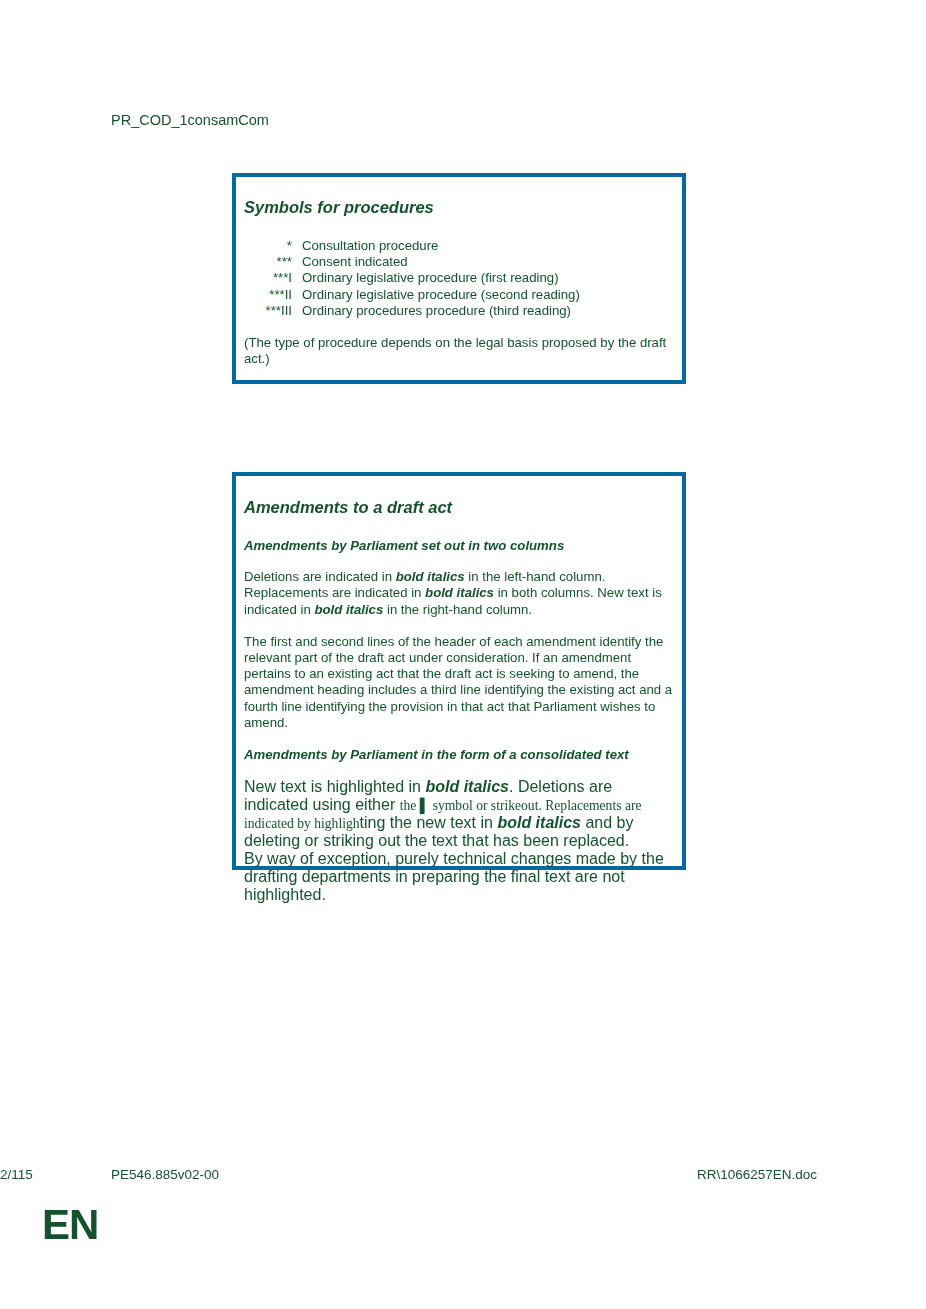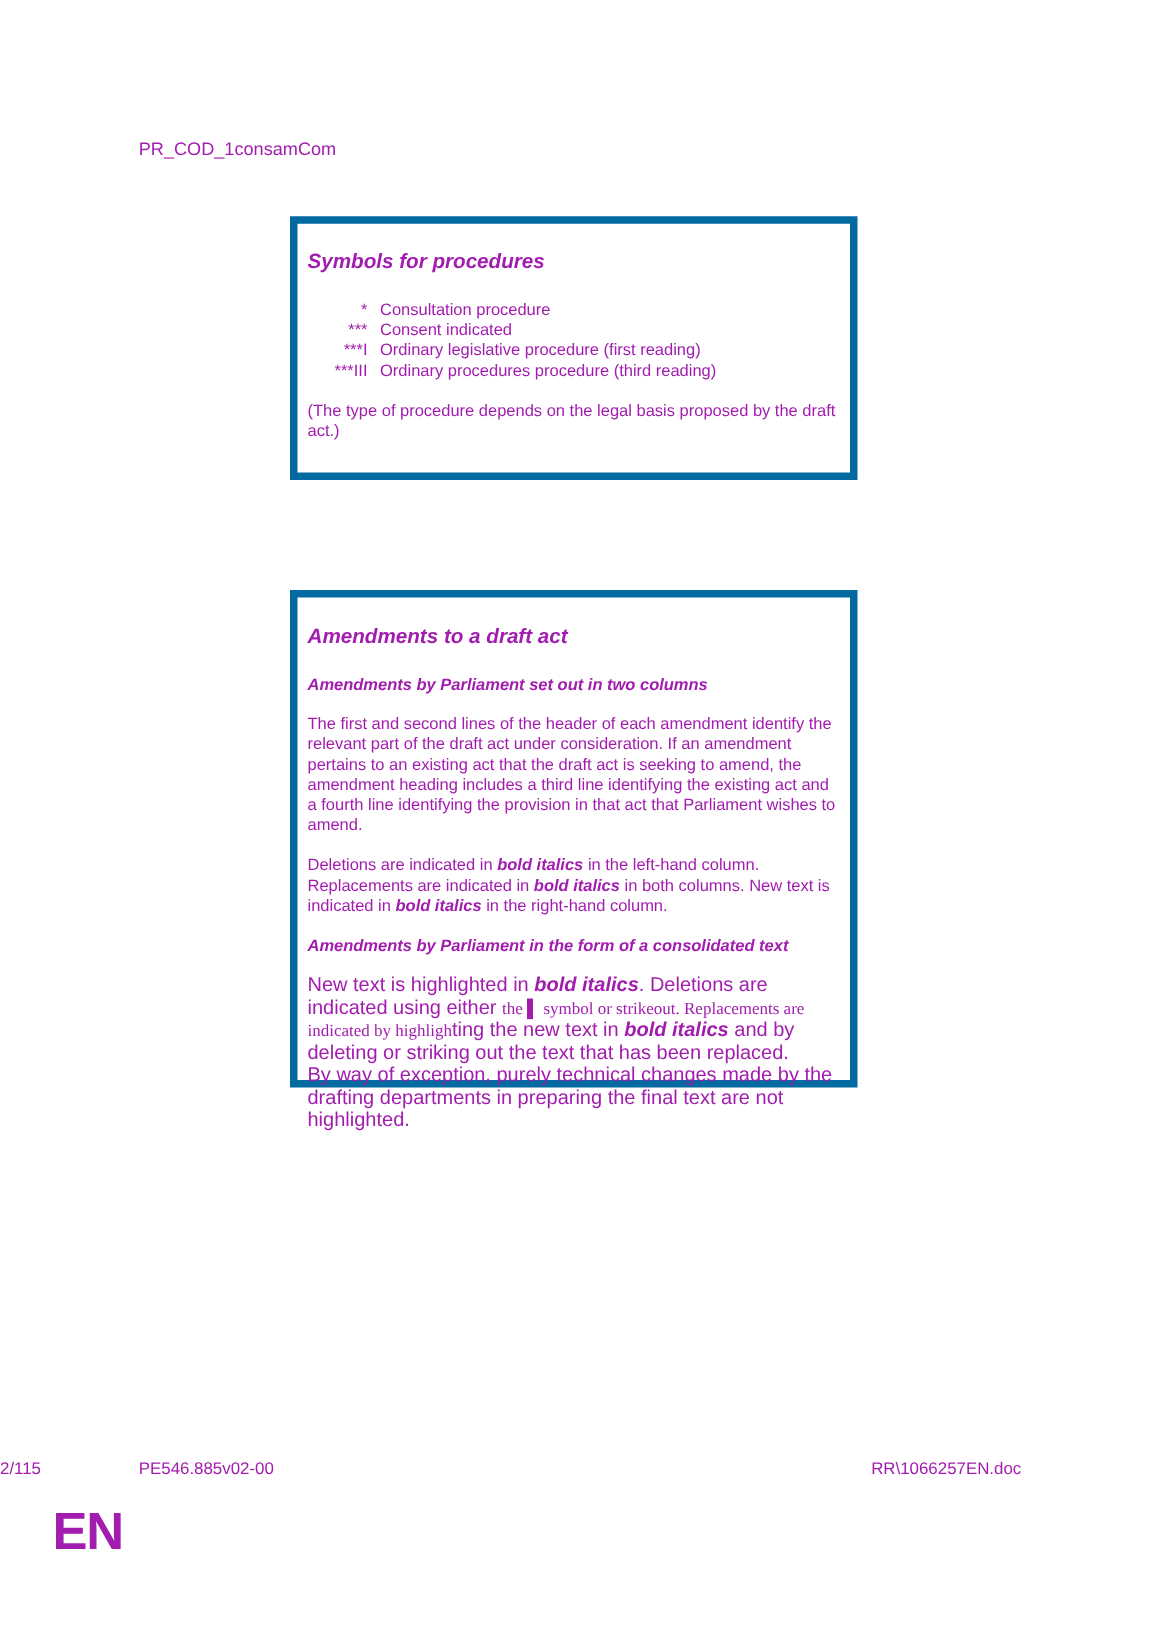--- a/index.html
+++ b/index.html
@@ -1,28 +1,28 @@
 <!DOCTYPE html>
 <html><head>
 <meta charset="utf-8">
 <style>
   html, body { margin:0; padding:0; background:#ffffff; }
   .page {
     position:relative; width:926px; height:1309px; background:#ffffff;
-    font-family:"Liberation Sans", sans-serif; color:#a21caf;
+    font-family:"Liberation Sans", sans-serif; color:#14532d;
     overflow:hidden;
     border-radius:30px;
   }
   .doc-header {
     position:absolute; left:111px; top:112px;
     font-size:14.5px; line-height:17px;
   }
   .box {
     position:absolute; left:232px; width:454px;
-    border:6px solid #0369a1; box-sizing:border-box; background:#fff;
+    border:4px solid #0369a1; box-sizing:border-box; background:#fff;
   }
   .symbols-box { top:173px; height:211px; padding:20px 8px 0 8px; }
   .amendments-box { top:472px; height:398px; padding:21px 8px 0 8px; }
   .box-title {
     font-size:16.5px; font-weight:bold; font-style:italic;
     line-height:20px; margin:0 0 21px 0;
   }
   .bodytext, .sym-row, .box-note, .para, .subheading { font-size:13.2px; line-height:16.2px; }
   .sym-list { }
   .sym-row { display:flex; }
@@ -63,36 +63,40 @@
       </div>
       <div class="sym-row">
         <span class="sym">***</span>
         <span class="sym-label">Consent indicated</span>
       </div>
       <div class="sym-row">
         <span class="sym">***I</span>
         <span class="sym-label">Ordinary legislative procedure (first reading)</span>
       </div>
       <div class="sym-row">
+        <span class="sym">***II</span>
+        <span class="sym-label">Ordinary legislative procedure (second reading)</span>
+      </div>
+      <div class="sym-row">
         <span class="sym">***III</span>
         <span class="sym-label">Ordinary procedures procedure (third reading)</span>
       </div>
     </div>
 
     <div class="box-note">(The type of procedure depends on the legal basis proposed by the draft act.)</div>
   </div>
 
   <div class="box amendments-box">
     <div class="box-title">Amendments to a draft act</div>
 
     <div class="subheading">Amendments by Parliament set out in two columns</div>
 
+    <p class="para"><span>Deletions are indicated in </span><span class="bi">bold italics</span><span> in the left-hand column. Replacements are indicated in </span><span class="bi">bold italics</span><span> in both columns. New text is indicated in </span><span class="bi">bold italics</span><span> in the right-hand column.</span></p>
+
     <p class="para">The first and second lines of the header of each amendment identify the relevant part of the draft act under consideration. If an amendment pertains to an existing act that the draft act is seeking to amend, the amendment heading includes a third line identifying the existing act and a fourth line identifying the provision in that act that Parliament wishes to amend.</p>
-
-    <p class="para"><span>Deletions are indicated in </span><span class="bi">bold italics</span><span> in the left-hand column. Replacements are indicated in </span><span class="bi">bold italics</span><span> in both columns. New text is indicated in </span><span class="bi">bold italics</span><span> in the right-hand column.</span></p>
 
     <div class="subheading">Amendments by Parliament in the form of a consolidated text</div>
 
     <p class="para-tight"><span>New text is highlighted in </span><span class="bi">bold italics</span><span>. Deletions are indicated using either </span><span class="serif">the </span><span class="serif">▌</span><span class="serif"> symbol or strikeout. Replacements are indicated by highligh</span><span>ting the new text in </span><span class="bi">bold italics</span><span> and by deleting or striking out the text that has been replaced.</span></p>
 
     <p class="para-tight">By way of exception, purely technical changes made by the drafting departments in preparing the final text are not highlighted.</p>
   </div>
 
   <div class="footer">
     <span class="footer-left">PE546.885v02-00</span>

